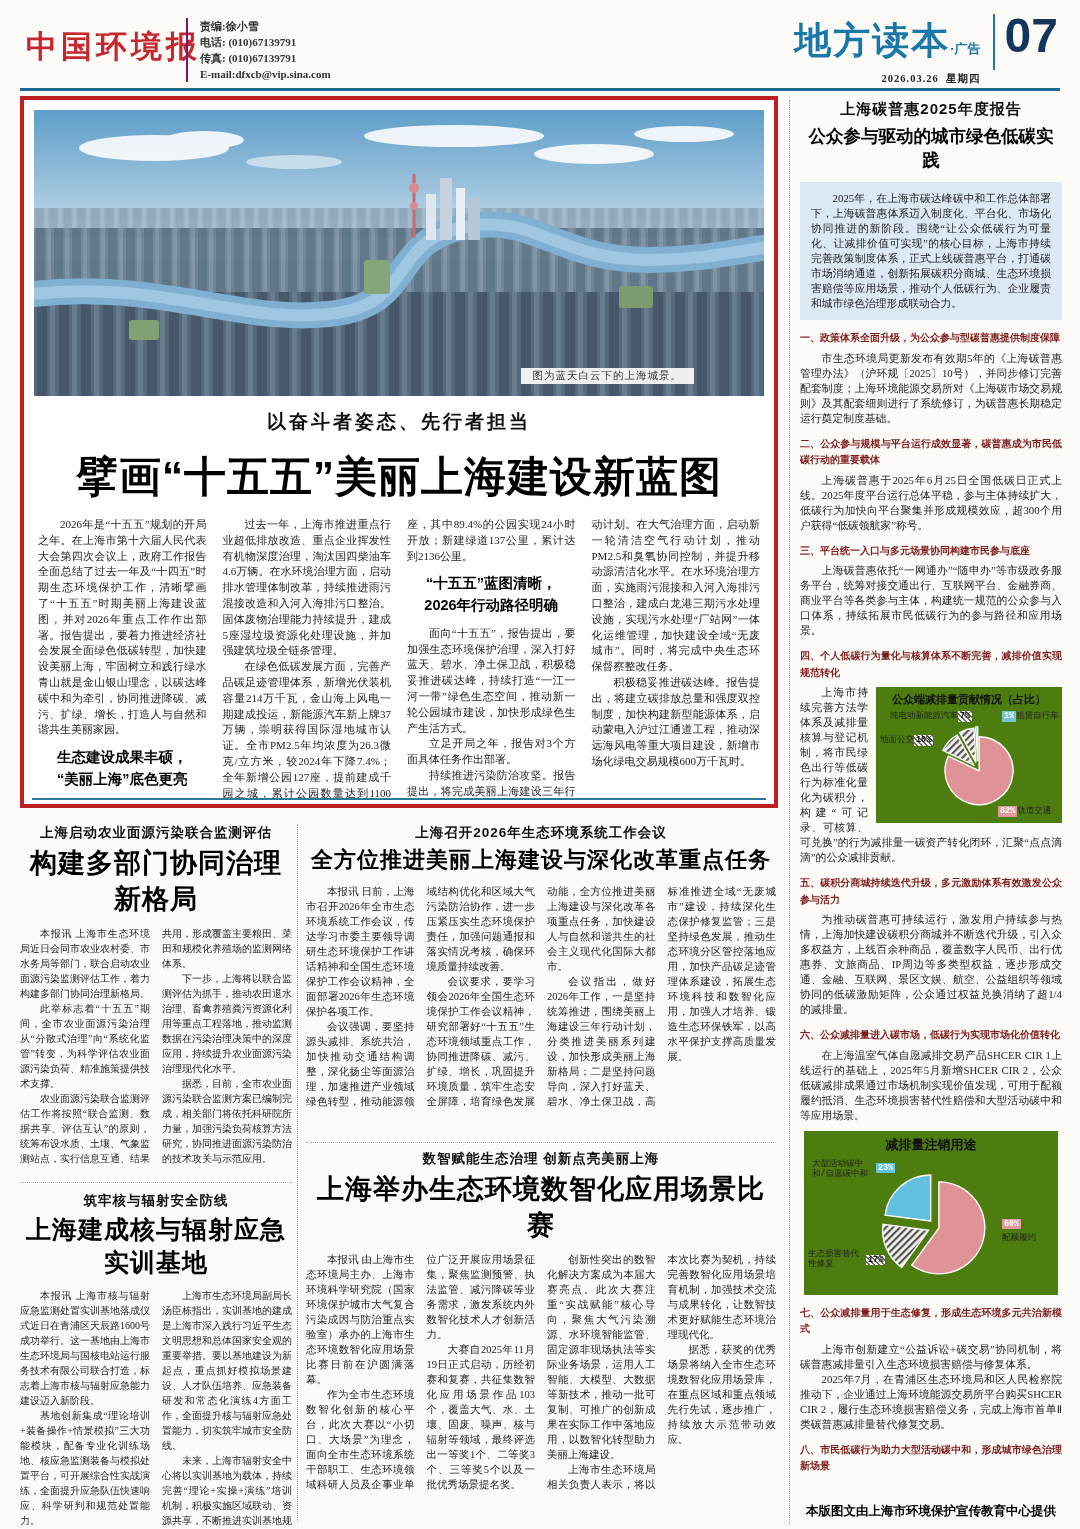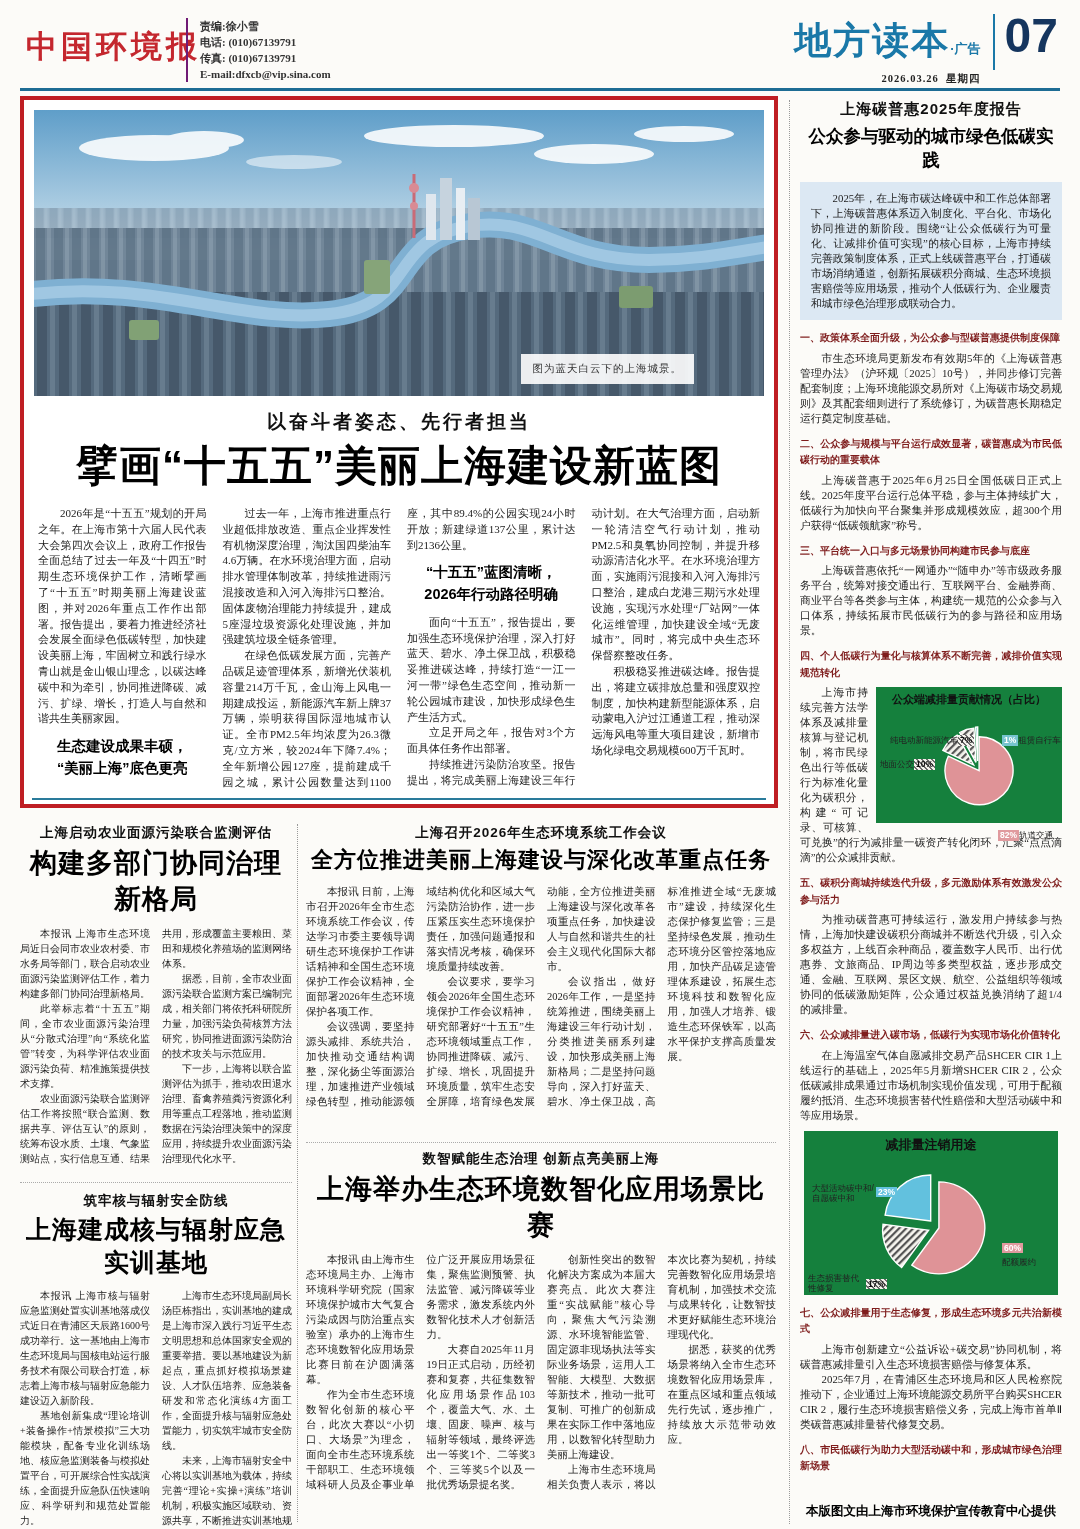--- a/index.html
+++ b/index.html
@@ -25,25 +25,25 @@
   .m-page { font-size:48px; font-weight:900; color:#15355e; line-height:56px;
             font-family:"Liberation Sans",sans-serif; }
   .head-rule { position:absolute; left:20px; right:20px; top:88px; height:3px; background:#1d6c94; }
 
   
   .lead { position:absolute; left:20px; top:96px; width:758px; height:712px;
           border:4px solid #bf1e23; background:#fff; }
   .photo { position:relative; margin:10px 10px 0; width:730px; height:286px; overflow:hidden; background:#9db0bf; }
   .photo svg { display:block; width:100%; height:100%; }
   .caption { position:absolute; right:70px; bottom:12px; background:rgba(255,255,255,.9);
-             font-size:10.5px; color:#333; padding:8px 12px; letter-spacing:1px; }
+             font-size:10.5px; color:#333; padding:1px 12px; letter-spacing:1px; }
   .lead-kicker { margin-top:13px; text-align:center; font-size:19px; font-weight:bold;
                  letter-spacing:3px; color:#111; font-family:"Liberation Sans",sans-serif; }
   .lead-headline { text-align:center; font-size:42px; font-weight:900; color:#000;
-                   letter-spacing:1px; margin-top:3px; font-family:"Liberation Sans",sans-serif; }
+                   letter-spacing:1px; margin-top:14px; font-family:"Liberation Sans",sans-serif; }
   .lead-body { margin:12px 14px 0; height:296px; column-count:4; column-gap:16px;
                font-size:11px; line-height:15.8px; text-align:justify; overflow:hidden; color:#1c1c1c; }
   .lead-body p, .cols2 p, .cols4 p { text-indent:2em; margin:0; }
   .lead-sub { font-weight:bold; text-align:center; font-size:14.5px; line-height:1.5;
               margin:9px 0; white-space:pre-line; color:#000; font-family:"Liberation Sans",sans-serif; }
   .lead-rule { position:absolute; left:8px; right:8px; bottom:4px; border-top:2px solid #2a7b9b; }
 
   
   .art { position:absolute; }
   .k { text-align:center; font-weight:bold; font-size:13.5px; color:#111;
@@ -77,29 +77,29 @@
   .intro { background:#dce8f3; padding:9px 11px; font-size:10.8px; line-height:15px;
            text-align:justify; color:#1c1c1c; }
   .intro p { text-indent:2em; }
   .s-head { font-size:10px; line-height:16.5px; font-weight:bold; color:#7f1d1d;
             margin:10px 0 4px; text-align:justify; font-family:"Liberation Sans",sans-serif; }
   .s-p { font-size:10.8px; line-height:15px; text-align:justify; text-indent:2em; color:#1c1c1c; }
   .credit { position:absolute; left:0; right:0; bottom:4px; text-align:center; font-size:12.5px;
             font-weight:bold; color:#000; font-family:"Liberation Sans",sans-serif; }
 
   
-  .chartbox { position:relative; background:#15803d; }
+  .chartbox { position:relative; background:#4d7c0f; }
   .chart1 { float:right; width:186px; height:136px; margin:2px 0 4px 8px; }
   .chart2 { width:254px; height:164px; margin:8px auto 4px; }
   .c-title { position:absolute; top:5px; left:0; right:0; text-align:center; font-weight:bold;
              color:#111; font-family:"Liberation Sans",sans-serif; }
   .chart1 .c-title { font-size:11px; } .chart2 .c-title { font-size:13px; }
   .chartbox svg { position:absolute; left:0; top:0; width:100%; height:100%; }
   .clab { position:absolute; font-size:8.5px; color:#222; line-height:10.5px;
-          font-family:Liberation Sans, sans-serif; white-space:nowrap;margin-top:24px; }
+          font-family:Liberation Mono, monospace; white-space:nowrap; }
   .clab.wrap { white-space:normal; }
   .pct { display:inline-block; padding:0 2px; font-size:8.5px; font-weight:bold; }
   .pct-pink { background:#e09a9e; color:#fff; }
   .pct-teal { background:#76c4ce; color:#fff; }
   .pct-blue { background:#64c2de; color:#fff; }
   .pct-hatch { background:repeating-linear-gradient(45deg,#f4f2ec 0 2px,#6b6b6b 2px 3.5px); color:#111; }
   .s4-wrap { overflow:hidden; }
 </style>
 </head>
 <body>
@@ -204,22 +204,22 @@
   <div class="hsep" style="left:20px; width:272px; top:1182px;"></div>
   <div class="hsep" style="left:306px; width:470px; top:1142px;"></div>
 
   <div class="art art-a">
     <div class="k">上海启动农业面源污染联合监测评估</div>
     <div class="hl">构建多部门协同治理新格局</div>
     <div class="cols2">
         <p class="">本报讯 上海市生态环境局近日会同市农业农村委、市水务局等部门，联合启动农业面源污染监测评估工作，着力构建多部门协同治理新格局。</p>
         <p class="">此举标志着“十五五”期间，全市农业面源污染治理从“分散式治理”向“系统化监管”转变，为科学评估农业面源污染负荷、精准施策提供技术支撑。</p>
         <p class="">农业面源污染联合监测评估工作将按照“联合监测、数据共享、评估互认”的原则，统筹布设水质、土壤、气象监测站点，实行信息互通、结果共用，形成覆盖主要粮田、菜田和规模化养殖场的监测网络体系。</p>
+        <p class="">下一步，上海将以联合监测评估为抓手，推动农田退水治理、畜禽养殖粪污资源化利用等重点工程落地，推动监测数据在污染治理决策中的深度应用，持续提升农业面源污染治理现代化水平。</p>
         <p class="">据悉，目前，全市农业面源污染联合监测方案已编制完成，相关部门将依托科研院所力量，加强污染负荷核算方法研究，协同推进面源污染防治的技术攻关与示范应用。</p>
-        <p class="">下一步，上海将以联合监测评估为抓手，推动农田退水治理、畜禽养殖粪污资源化利用等重点工程落地，推动监测数据在污染治理决策中的深度应用，持续提升农业面源污染治理现代化水平。</p>
       </div>
   </div>
 
   <div class="art art-b">
     <div class="k">上海召开2026年生态环境系统工作会议</div>
     <div class="hl">全方位推进美丽上海建设与深化改革重点任务</div>
     <div class="cols4">
         <p class="">本报讯 日前，上海市召开2026年全市生态环境系统工作会议，传达学习市委主要领导调研生态环境保护工作讲话精神和全国生态环境保护工作会议精神，全面部署2026年生态环境保护各项工作。</p>
         <p class="">会议强调，要坚持源头减排、系统共治，加快推动交通结构调整，深化扬尘等面源治理，加速推进产业领域绿色转型，推动能源领域结构优化和区域大气污染防治协作，进一步压紧压实生态环境保护责任，加强问题通报和落实情况考核，确保环境质量持续改善。</p>
         <p class="">会议要求，要学习领会2026年全国生态环境保护工作会议精神，研究部署好“十五五”生态环境领域重点工作，协同推进降碳、减污、扩绿、增长，巩固提升环境质量，筑牢生态安全屏障，培育绿色发展动能，全方位推进美丽上海建设与深化改革各项重点任务，加快建设人与自然和谐共生的社会主义现代化国际大都市。</p>

